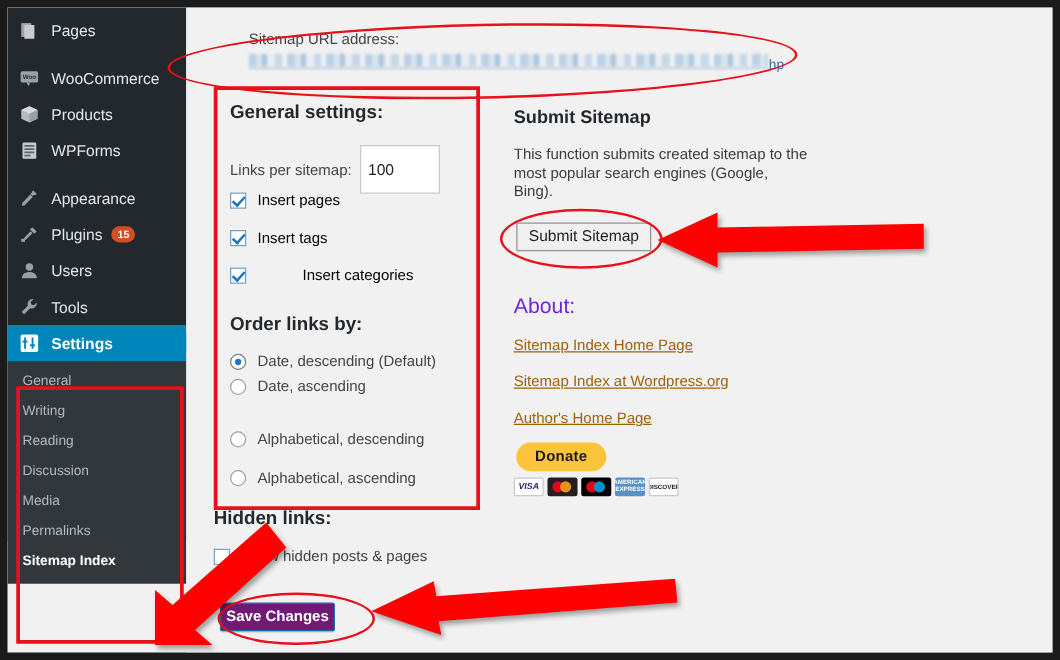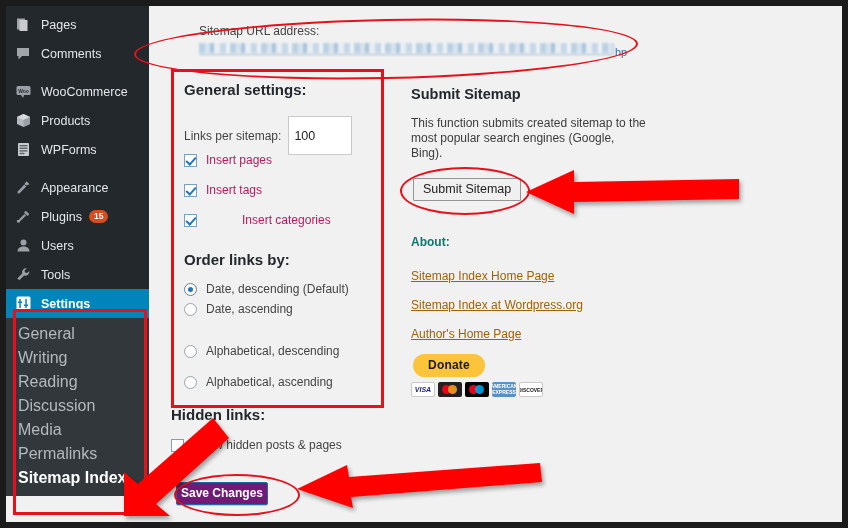--- a/index.html
+++ b/index.html
@@ -22,21 +22,21 @@
 
   .menu-item.active{background:#0085ba;color:#fff;position:relative;}
   .menu-item.active .mlabel{font-weight:600;}
   
   .notch{position:absolute;right:-8px;top:50%;transform:translateY(-50%);
          width:0;height:0;border-top:8px solid transparent;
          border-bottom:8px solid transparent;border-left:8px solid #0085ba;}
 
   #submenu{background:#32373c;padding:4px 0 6px 0;}
   .sub-item{height:24px;line-height:24px;padding-left:12px;color:#b4b9be;
-            font-size:16px;}
+            font-size:11px;}
   .sub-item.current{color:#fff;font-weight:700;}
 
   
   #content{position:absolute;left:143px;top:0;right:0;bottom:0;
            background:#f1f1f1;}
 
   #url-block{position:absolute;left:50px;top:18px;}
   .url-label{font-size:12px;color:#444;}
   .url-blur{margin-top:5px;width:415px;height:10px;position:relative;
             background:
@@ -63,21 +63,21 @@
   .lps-input{margin-left:7px;width:64px;height:39px;box-sizing:border-box;
              border:1px solid #c9c9c9;background:#fff;font-size:12.5px;
              color:#222;padding:0 5px;line-height:19px;}
 
   .cb-row{position:absolute;left:10px;display:flex;align-items:center;}
   .cbx{width:13px;height:13px;box-sizing:border-box;border:1px solid #7a9fc0;
        background:#fff;position:relative;flex:0 0 13px;}
   .cbx.checked:after{content:"";position:absolute;left:3px;top:0px;width:4px;
        height:8px;border:solid #1f77c4;border-width:0 2px 2px 0;
        transform:rotate(42deg);}
-  .cb-row .cb-label{margin-left:9px;font-size:12px;color:#be185d;text-align:center;}
+  .cb-row .cb-label{margin-left:9px;font-size:12px;color:#000000;text-align:center;}
 
   #gen-card .ord-title{position:absolute;left:10px;top:179px;}
   .rd-row{position:absolute;left:10px;display:flex;align-items:center;}
   .rdo{width:13px;height:13px;box-sizing:border-box;border:1px solid #9aa3ab;
        border-radius:50%;background:#fff;position:relative;flex:0 0 13px;}
   .rdo.sel{border-color:#6f7d89;}
   .rdo.sel:after{content:"";position:absolute;left:3px;top:3px;width:5px;
        height:5px;border-radius:50%;background:#1f77c4;}
   .rd-row .rd-label{margin-left:9px;font-size:12px;color:#444;}
 
@@ -94,22 +94,22 @@
 
   
   #submit-title{position:absolute;left:262px;top:80px;font-size:14.5px;
                 font-weight:700;color:#23282d;}
   #submit-desc{position:absolute;left:262px;top:110px;width:236px;
                font-size:12px;color:#3c3c3c;line-height:15px;}
   #submit-btn{position:absolute;left:264px;top:172px;height:23px;
               background:#f0f0f0;border:1px solid #949494;border-radius:1px;
               font-size:12.5px;color:#222;line-height:21px;padding:0 9px;}
 
-  #about-title{position:absolute;left:262px;top:229px;font-size:12px;
-               font-weight:700;color:#0f766e;}
+  #about-title{position:absolute;left:262px;top:229px;font-size:17px;
+               font-weight:400;color:#6d28d9;}
   .about-link{position:absolute;left:262px;font-size:12px;color:#a16207;
               white-space:nowrap;}
 
   #donate-btn{position:absolute;left:264px;top:348px;width:72px;height:23px;
               background:#fcc43b;border-radius:12px;color:#1b1b1b;font-size:12px;
               font-weight:700;text-align:center;line-height:23px;
               letter-spacing:.2px;}
   #cards{position:absolute;left:262px;top:376px;display:flex;gap:3px;}
   .card{width:24px;height:15px;border-radius:2px;box-sizing:border-box;
         font-size:5.5px;font-weight:700;display:flex;align-items:center;
@@ -147,28 +147,20 @@
     <div class="menu-item">
       <span class="mi-icon">
         <svg width="17" height="17" viewBox="0 0 17 17">
             <rect x="2" y="2.5" width="8" height="11" fill="#a0a5aa"></rect>
             <rect x="4.5" y="4" width="8" height="11" fill="#c8ccd0"></rect>
           </svg>
       </span>
       <span class="mlabel">Pages</span>
     </div>
 
-    <div class="menu-item">
-      <span class="mi-icon">
-        <svg width="17" height="17" viewBox="0 0 17 17">
-            <path d="M2 3h12v8H7l-3.5 3.5V11H2z" fill="#a0a5aa"></path>
-          </svg>
-      </span>
-      <span class="mlabel">Comments</span>
-    </div>
 
     <div class="menu-gap"></div>
 
     <div class="menu-item">
       <span class="mi-icon">
         <svg width="17" height="17" viewBox="0 0 17 17">
             <rect x="1.5" y="3" width="14" height="9" rx="1.5" fill="#9aa0a6"></rect>
             <path d="M6 12h3l-1 3z" fill="#9aa0a6"></path>
             <text x="8.5" y="9.6" font-size="5" fill="#23282d" text-anchor="middle" font-family="Liberation Sans, sans-serif" font-weight="700">Woo</text>
           </svg>

